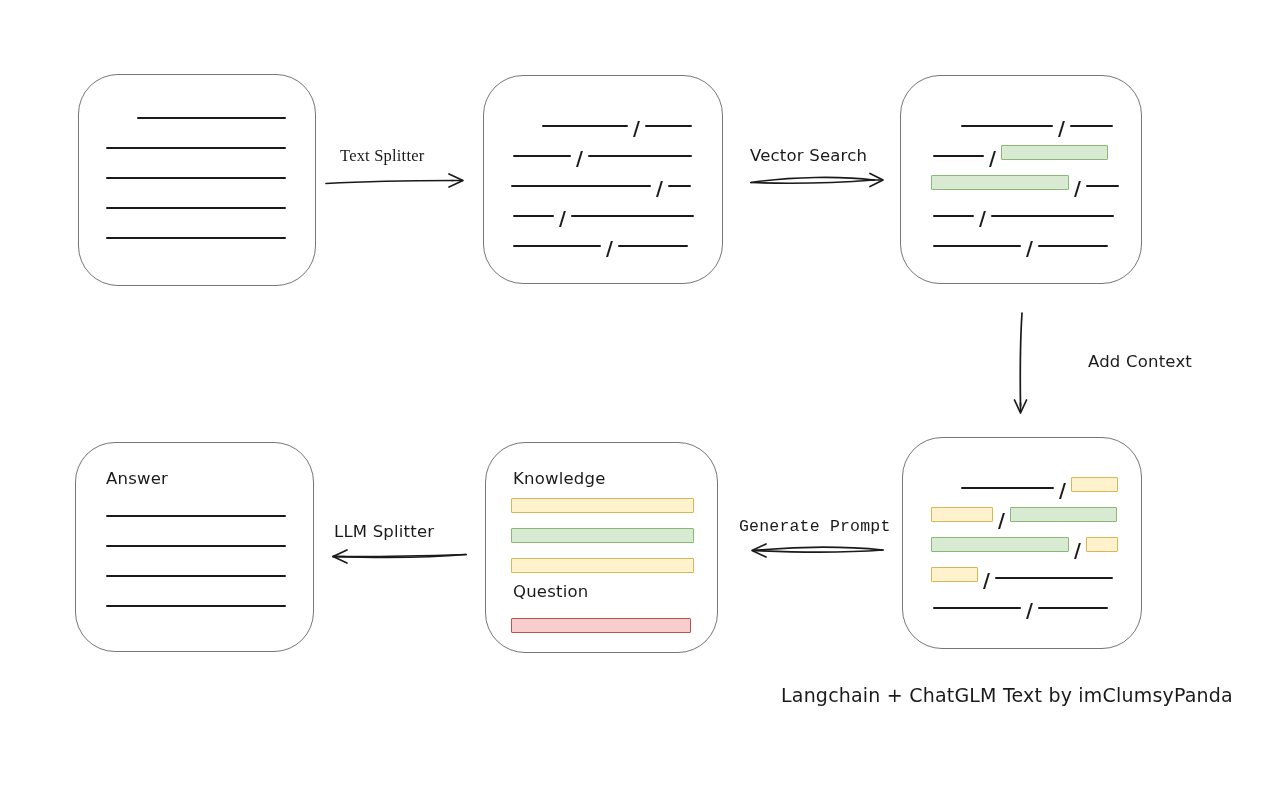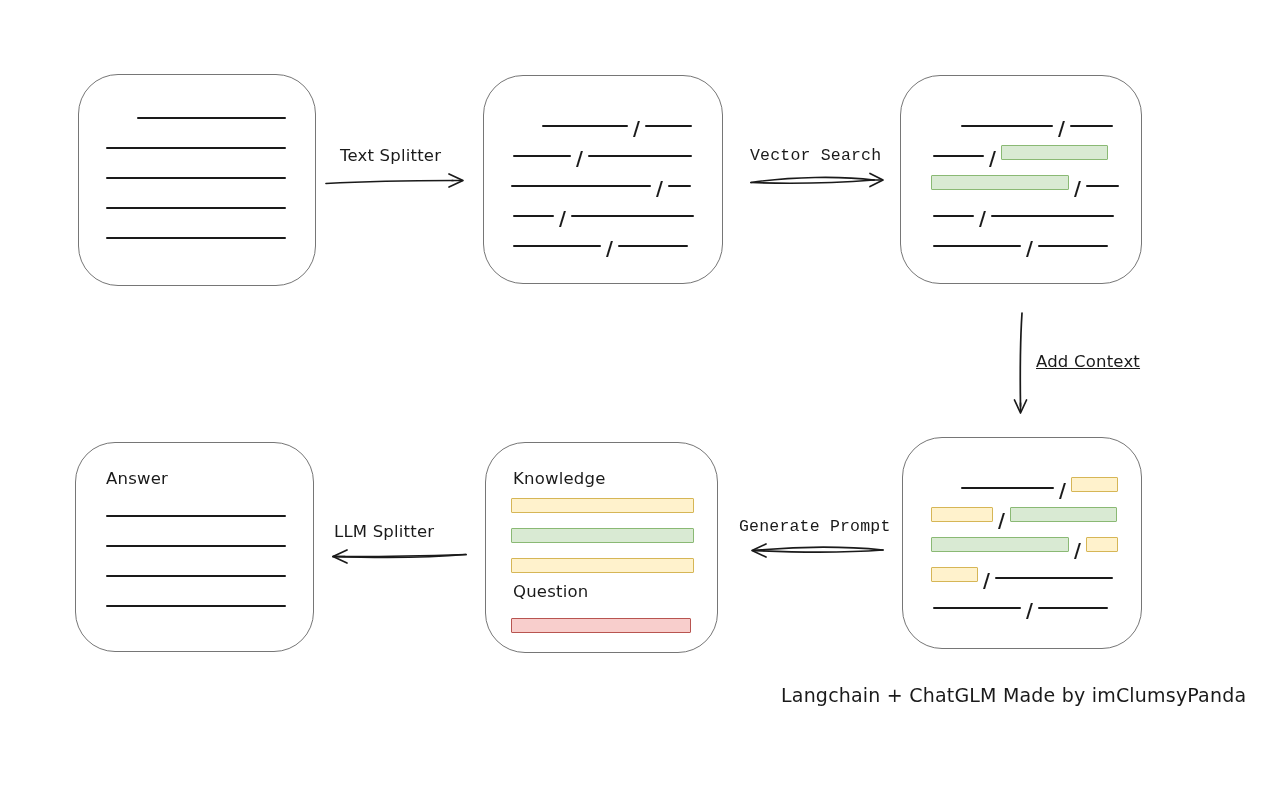--- a/index.html
+++ b/index.html
@@ -208,36 +208,36 @@
         </div>
         <div class="row" style="height: 30px; padding-left: 30px;">
           <div class="hline" style="width: 180px;"></div>
         </div>
         <div class="row" style="height: 30px; padding-left: 30px;">
           <div class="hline" style="width: 180px;"></div>
         </div>
       </div>
   </div>
 
-  <div class="arrow-label" style="left:340px;top:146px;">Text Splitter</div>
+  <div class="arrow-label" style="left:340px;top:146px;font-family:Liberation Serif, serif;">Text Splitter</div>
   <svg class="arrow-svg" style="left:322px;top:167px;" width="146" height="27">
     <path d="M4,16.5 C50,14 100,13.5 131,13.5"></path>
     <path d="M127,7 L141,13.5 L127,20"></path>
     <path d="M130,13.5 L140,13.5"></path>
   </svg>
 
-  <div class="arrow-label" style="left:750px;top:146px;font-family:Liberation Mono, monospace;">Vector Search</div>
+  <div class="arrow-label" style="left:750px;top:146px;">Vector Search</div>
   <svg class="arrow-svg" style="left:746px;top:167px;" width="142" height="27">
     <path d="M5,15.5 C45,9.5 95,9 128,13"></path>
     <path d="M5,15.5 C45,17 95,15.5 128,13"></path>
     <path d="M124,6.5 L137,13 L124,19.5"></path>
     <path d="M127,13 L136,13"></path>
   </svg>
 
-  <div class="arrow-label" style="left:1036px;top:352px;text-decoration:underline;">Add Context</div>
+  <div class="arrow-label" style="left:1088px;top:352px;">Add Context</div>
   <svg class="arrow-svg" style="left:1007px;top:309px;" width="28" height="112">
     <path d="M15,4 C13,35 13,65 13.5,97"></path>
     <path d="M7.5,91 L13.5,104 L19.5,91"></path>
     <path d="M13.5,94 L13.5,102"></path>
   </svg>
 
   <div class="arrow-label" style="left:739px;top:517px;font-family:Liberation Mono, monospace;">Generate Prompt</div>
   <svg class="arrow-svg" style="left:737px;top:539px;" width="150" height="25">
     <path d="M146,11 C105,7 60,7.5 16,11.5"></path>
     <path d="M146,11 C105,14 60,13.5 16,11.5"></path>
@@ -246,15 +246,15 @@
   </svg>
 
   <div class="arrow-label" style="left:334px;top:522px;">LLM Splitter</div>
   <svg class="arrow-svg" style="left:320px;top:544px;" width="150" height="25">
     <path d="M146,10.5 C100,12 55,13 13,12.5"></path>
     <path d="M146,10.5 C100,14.5 58,14 13,12.5"></path>
     <path d="M27,6 L13,12.5 L27,19"></path>
     <path d="M16,12.5 L25,12.5"></path>
   </svg>
 
-  <div class="caption">Langchain + ChatGLM Made by imClumsyPanda</div>
+  <div class="caption">Langchain + ChatGLM Text by imClumsyPanda</div>
 
 </div>
 
 </body></html>

